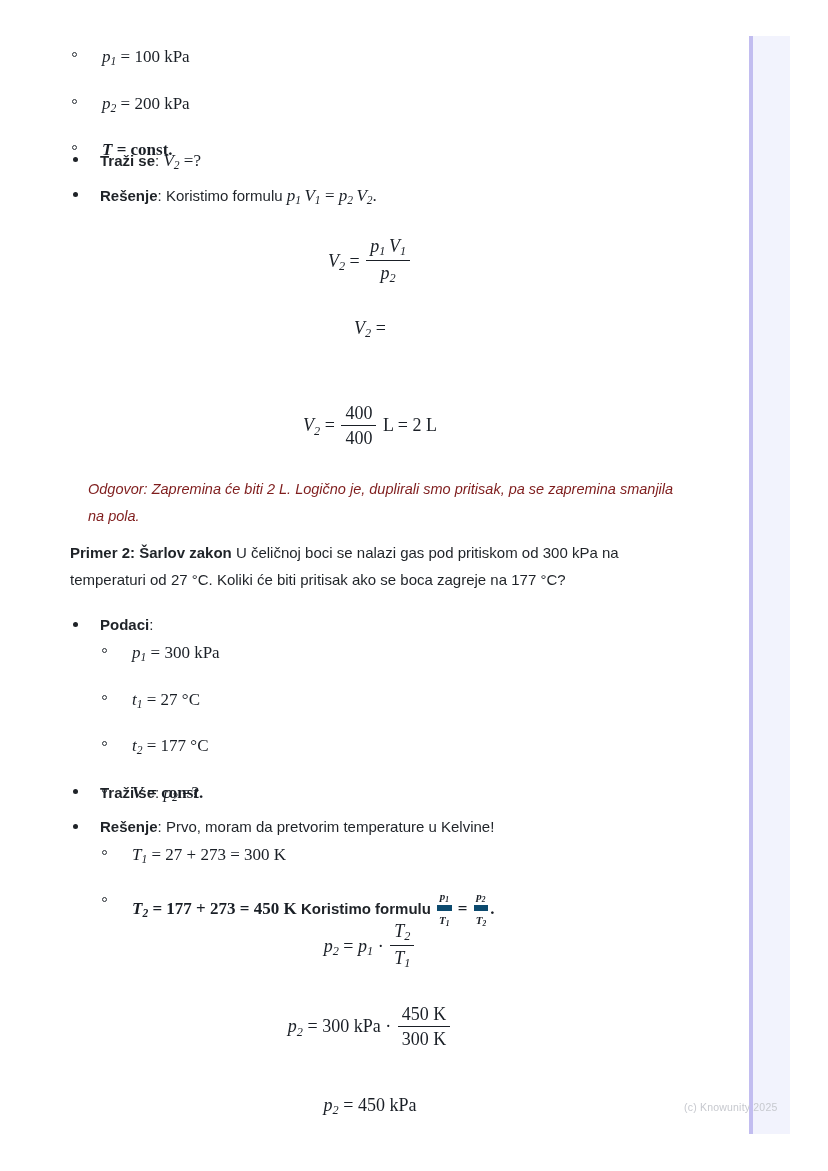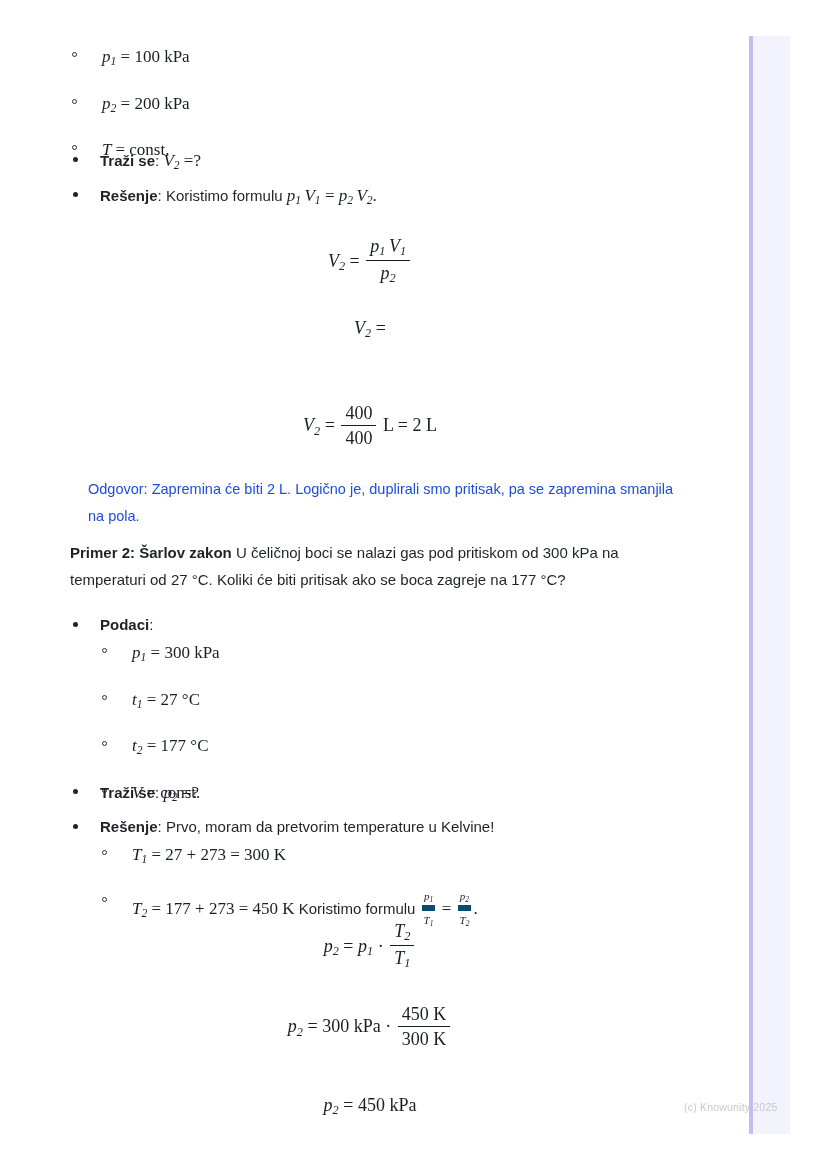--- a/index.html
+++ b/index.html
@@ -72,21 +72,21 @@
     margin: 4px 0 0 0;
     padding: 0;
   }
   ul.lvl2 > li.subbullet {
     position: relative;
     padding-left: 32px;
     margin: 0 0 20px 0;
     font-size: 15px;
     line-height: 1.5;
   }
-  ul.lvl2 > li.subbullet:last-child { margin-bottom: 0; }
+  ul.lvl2 > li.subbullet:last-child { margin-bottom: 0; font-weight: bold; }
   ul.lvl2 > li.subbullet::before {
     content: "";
     position: absolute;
     left: 2px;
     top: 8px;
     width: 5px;
     height: 5px;
     border-radius: 50%;
     border: 1px solid #2a2f36;
     background: transparent;
@@ -94,23 +94,24 @@
   }
 
   
   .b { font-weight: bold; }
   .para {
     font-size: 15px;
     line-height: 1.78;
     margin: 0;
   }
   .answer {
+    font-style: italic;
     font-size: 14.5px;
     line-height: 1.85;
-    color: #1d4ed8;
+    color: #7f1d1d;
     margin: 0;
     padding-left: 18px;
     width: 550px;
   }
 
   
   .m {
     font-family: "Liberation Serif", "DejaVu Serif", serif;
     font-style: italic;
     font-size: 17px;

